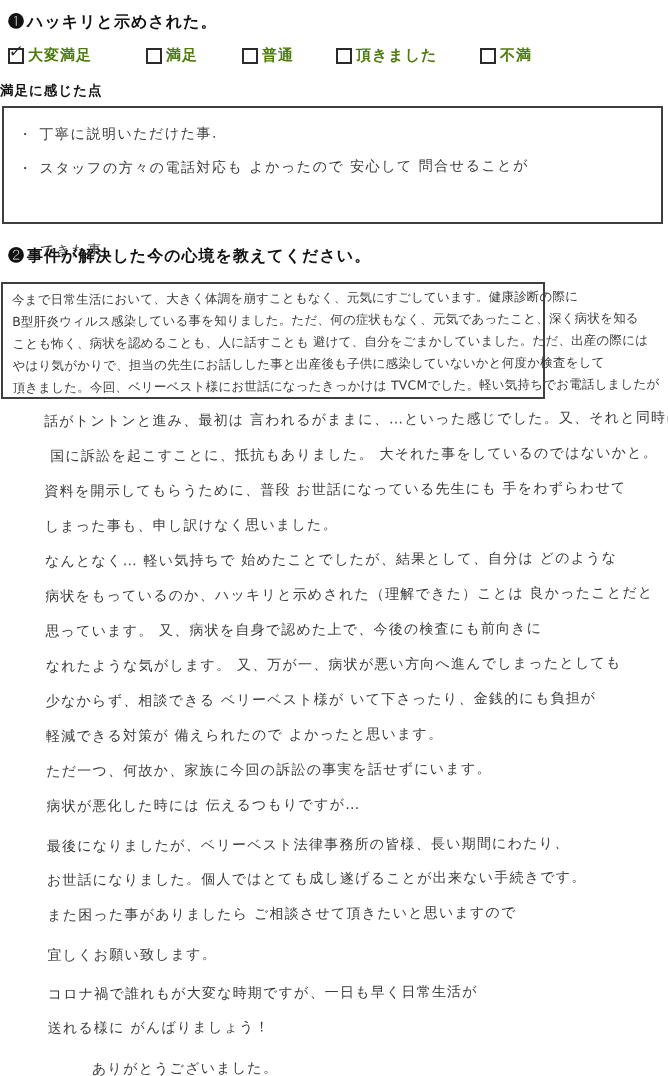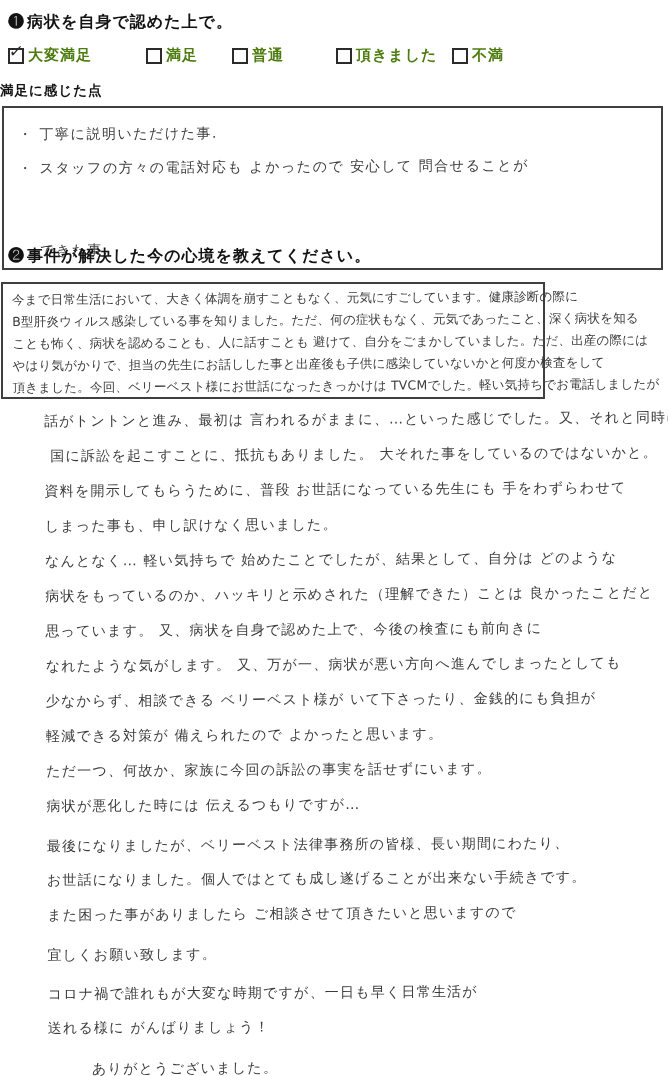--- a/index.html
+++ b/index.html
@@ -18,28 +18,28 @@
   .opt { position:absolute; top:46px; display:flex; align-items:center; }
   .opt-label { font-size:15px; font-weight:700; color:#4d7c0f; letter-spacing:1px; }
   .cb {
     width:12px; height:12px; border:2px solid #2b2b2b; margin-right:4px;
     position:relative; display:inline-block; background:#fff;
   }
   .cb .mark {
     position:absolute; left:-1px; top:-9px; font-size:17px; font-weight:400;
     color:#2b2b2b; transform:skewX(-8deg);
   }
-  .opt0 { left:8px; } .opt1 { left:146px; } .opt2 { left:232px;justify-content:space-between; }
-  .opt3 { left:336px; } .opt4 { left:452px; }
+  .opt0 { left:8px; } .opt1 { left:146px; } .opt2 { left:242px;justify-content:space-between; }
+  .opt3 { left:336px; } .opt4 { left:480px; }
 
   .section-label { position:absolute; left:0; top:82px; font-size:13.5px; font-weight:700; letter-spacing:1px; }
 
   
   .box { position:absolute; border:2px solid #3f3f3f; background:#fff; box-sizing:border-box; }
-  .box1 { left:2px; top:106px; width:661px; height:164px;padding-left:24px; }
+  .box1 { left:2px; top:106px; width:661px; height:118px;padding-left:24px; }
   .box2 { left:1px; top:282px; width:544px; height:117px; }
 
   
   .hw { font-family:"DejaVu Sans", sans-serif; color:#3c3c3c; font-weight:400; }
   .hw-tilt { transform:rotate(-0.35deg); transform-origin:left top; }
 
   .p-line { position:absolute; font-size:14px; letter-spacing:1.5px; white-space:nowrap; }
   .p0 { left:14px; top:18px; }
   .p1 { left:14px; top:52px; }
   .p2 { left:36px; top:88px;margin-top:46px; }
@@ -53,21 +53,21 @@
   .fl.in2 { padding-left:50px; }
   .fl.gap { margin-top:5px; height:34px; }
   .fl.thanks { padding-left:88px; margin-top:6px; }
 </style>
 </head>
 <body>
 
 <div class="page">
 
   <div class="q-title q1-title print">
-    <span class="q-num">❶</span><span>病状を自身で認めた上で。</span>
+    <span class="q-num">❶</span><span>ハッキリと示めされた。</span>
   </div>
 
   <div class="opt opt0">
     <span class="cb">
         <span class="mark hw">✓</span>
       </span>
     <span class="opt-label">大変満足</span>
   </div>
   <div class="opt opt1">
     <span class="cb">

